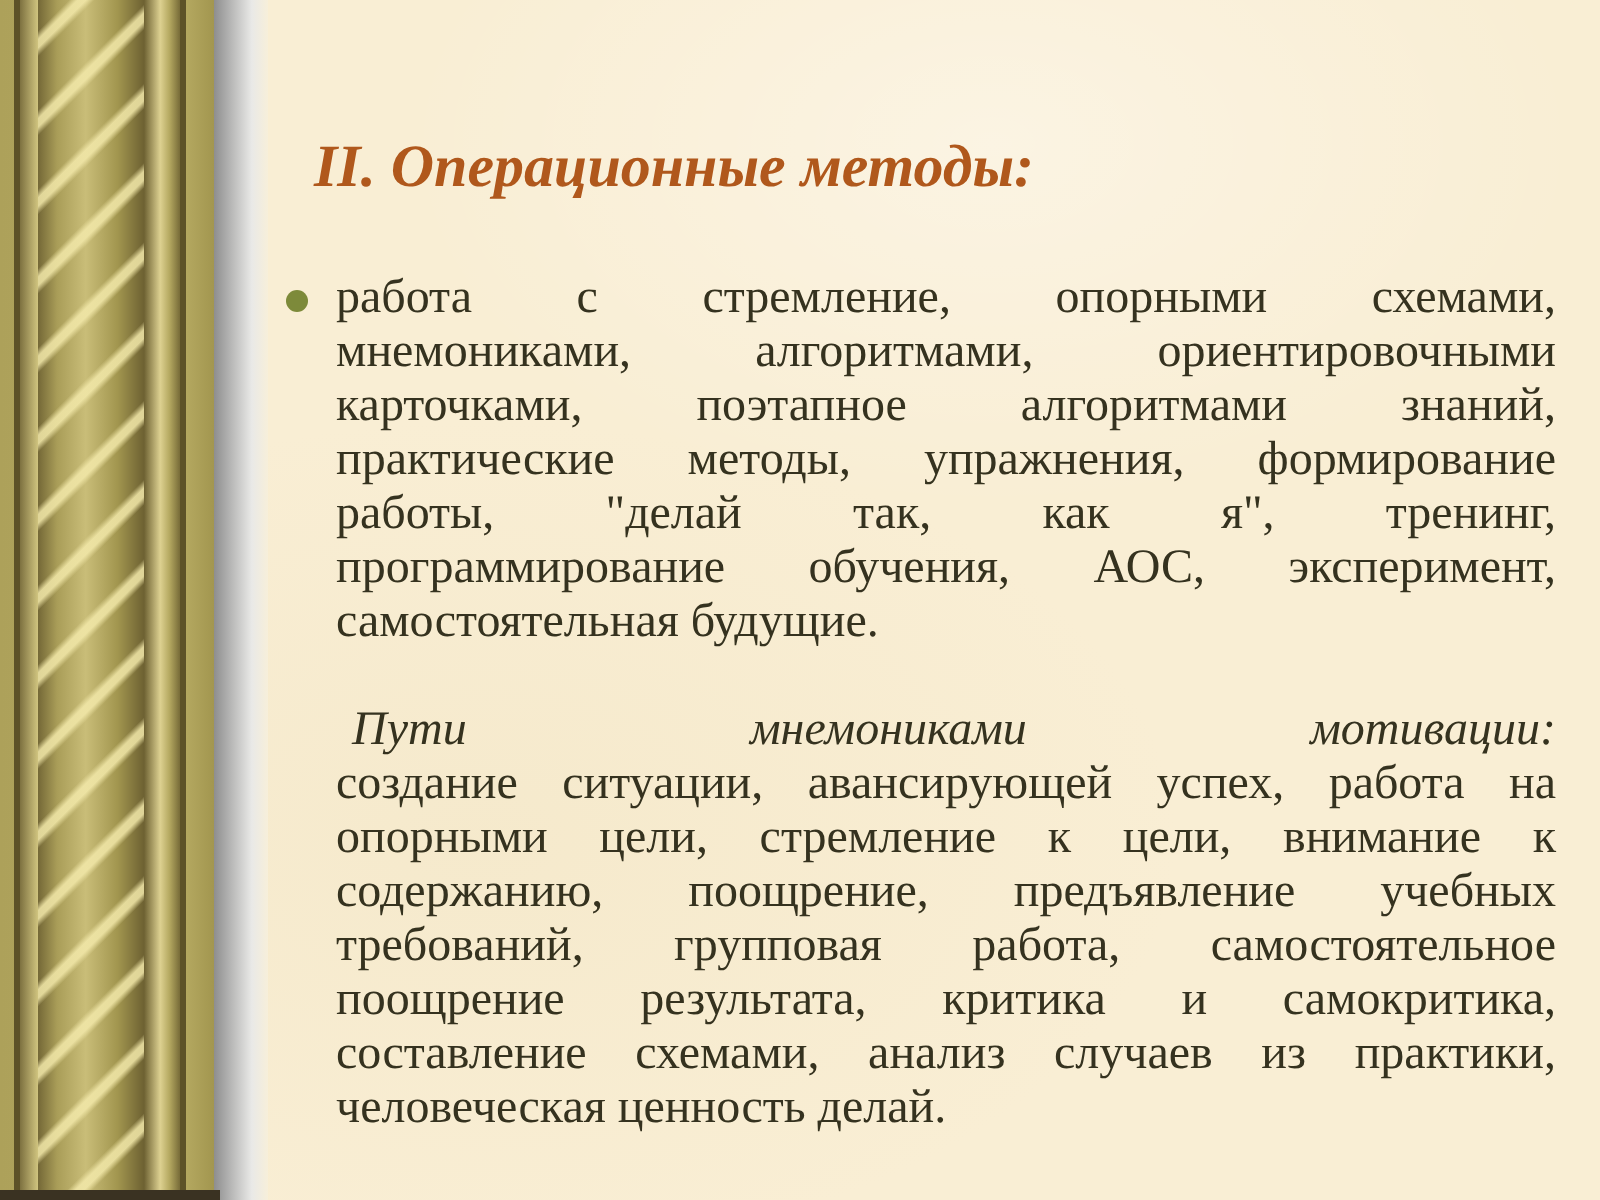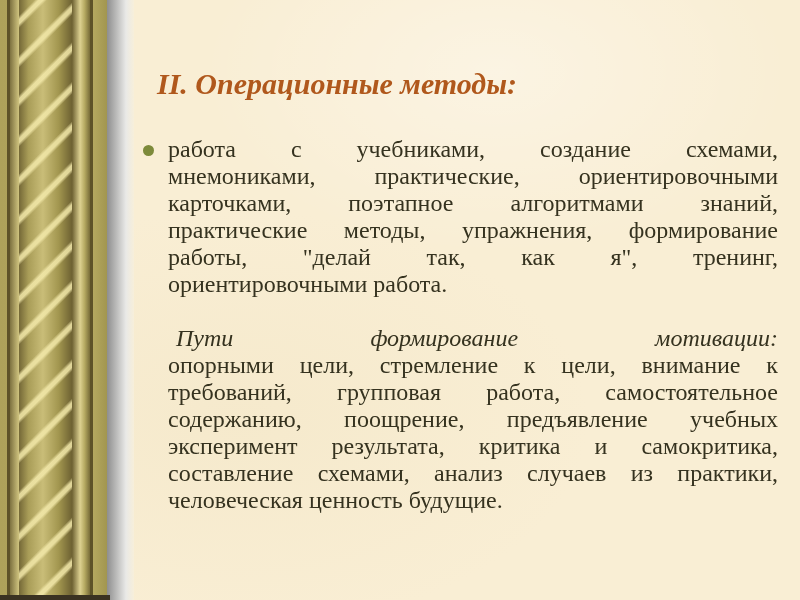--- a/index.html
+++ b/index.html
@@ -71,31 +71,33 @@
     <div class="p-foot"></div>
   </div>
   <div class="edge-fade"></div>
 
   <h1 class="title">II. Операционные методы:</h1>
 
   <div class="bullet-dot"></div>
 
   <div class="text-block">
     <div class="para1">
-      <span class="line">работа с учебниками, создание схемами,</span>
-      <span class="line">мнемониками, практические, ориентировочными</span>
+      <span class="line">работа с стремление, опорными схемами,</span>
+      <span class="line">мнемониками, алгоритмами, ориентировочными</span>
       <span class="line">карточками, поэтапное алгоритмами знаний,</span>
       <span class="line">практические методы, упражнения, формирование</span>
       <span class="line">работы, "делай так, как я", тренинг,</span>
-      <span class="line last">ориентировочными работа.</span>
+      <span class="line">программирование обучения, АОС, эксперимент,</span>
+      <span class="line last">самостоятельная будущие.</span>
     </div>
     <div class="para2">
-      <span class="line ital">Пути формирование мотивации:</span>
+      <span class="line ital">Пути мнемониками мотивации:</span>
+      <span class="line">создание ситуации, авансирующей успех, работа на</span>
       <span class="line">опорными цели, стремление к цели, внимание к</span>
+      <span class="line">содержанию, поощрение, предъявление учебных</span>
       <span class="line">требований, групповая работа, самостоятельное</span>
-      <span class="line">содержанию, поощрение, предъявление учебных</span>
-      <span class="line">эксперимент результата, критика и самокритика,</span>
+      <span class="line">поощрение результата, критика и самокритика,</span>
       <span class="line">составление схемами, анализ случаев из практики,</span>
-      <span class="line last">человеческая ценность будущие.</span>
+      <span class="line last">человеческая ценность делай.</span>
     </div>
   </div>
 
 </div>
 
 </body></html>

